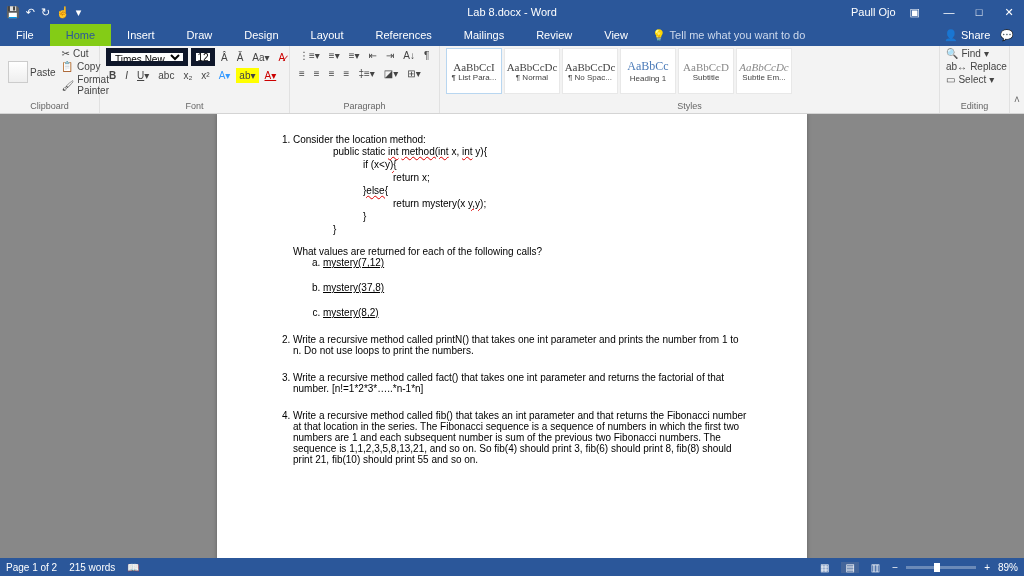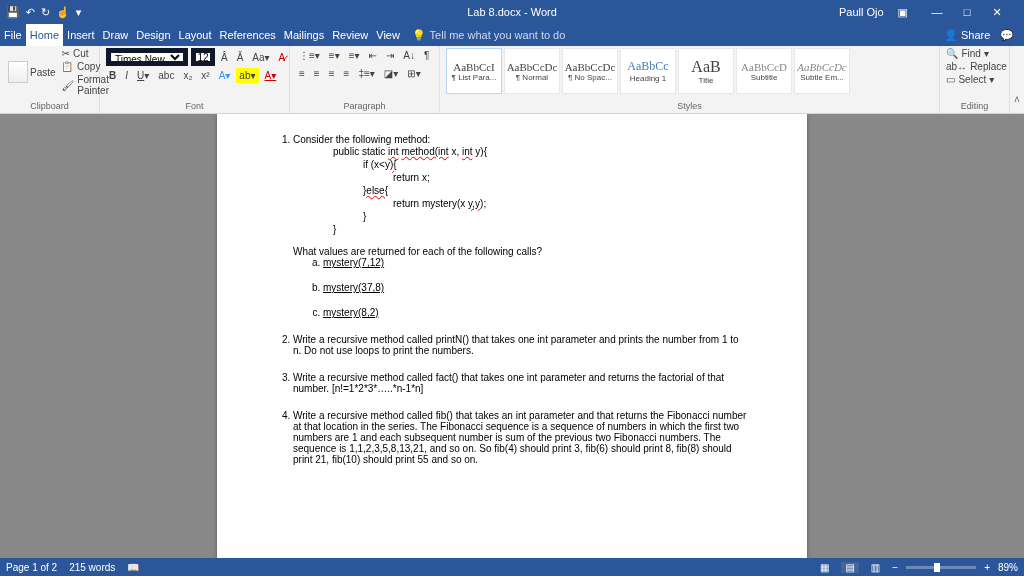--- a/index.html
+++ b/index.html
@@ -2,27 +2,27 @@
 <html><head>
 <meta charset="utf-8">
 <style>
 * { box-sizing: border-box; margin: 0; padding: 0; font-family: 'Segoe UI', Arial, sans-serif; }
 body { background: #fff; overflow: hidden; width: 1024px; height: 576px; }
 
 .titlebar { background: #2b579a; color: #fff; height: 24px; display: flex; align-items: center; font-size: 11px; position: relative; }
 .titlebar .qat { display: flex; gap: 6px; padding-left: 6px; align-items: center; }
 .titlebar .qat span { font-size: 11px; }
 .titlebar .title { position: absolute; left: 50%; transform: translateX(-50%); }
-.titlebar .right { margin-left: auto; display: flex; align-items: center; gap: 14px; padding-right: 12px; }
+.titlebar .right { margin-left: auto; display: flex; align-items: center; gap: 14px; padding-right: 0; }
 .titlebar .win-ctl { display: flex; gap: 0; }
 .titlebar .win-ctl span { width: 30px; text-align: center; }
 
 .menubar { background: #2b579a; color: #fff; height: 22px; display: flex; align-items: center; font-size: 11px; }
-.menubar .tab { padding: 0 4px; height: 22px; display: flex; align-items: center; }
-.menubar .tab.active { background: #ffffff; color: #2b579a; }
+.menubar .tab { padding: 0 16px; height: 22px; display: flex; align-items: center; }
+.menubar .tab.active { background: #84cc16; color: #2b579a; }
 .menubar .tellme { color: #cdd9ec; padding-left: 8px; display: flex; align-items: center; gap: 4px; }
 .menubar .share { margin-left: auto; padding-right: 10px; display: flex; gap: 10px; align-items: center; }
 
 .ribbon { background: #f3f3f3; border-bottom: 1px solid #d4d4d4; height: 68px; display: flex; font-size: 10px; color: #444; }
 .ribbon .group { border-right: 1px solid #e1e1e1; padding: 2px 6px; display: flex; flex-direction: column; justify-content: space-between; }
 .ribbon .group-label { text-align: center; color: #666; font-size: 9px; padding-top: 2px; }
 .ribbon .clipboard { width: 100px; }
 .ribbon .clipboard .body { display: flex; gap: 4px; }
 .ribbon .paste { display: flex; flex-direction: row; align-items: center; font-size: 10px; gap: 2px; padding: 2px; }
 .ribbon .paste .icon { width: 20px; height: 22px; background: linear-gradient(#fff,#eee); border: 1px solid #ccc; }
@@ -181,24 +181,20 @@
         </div>
       <div class="style-item">
           <span class="preview">AaBbCcDc</span>
           <span>¶ No Spac...</span>
         </div>
       <div class="style-item">
           <span class="preview" style="color:#4a7ab8;font-size:12px">AaBbCc</span>
           <span>Heading 1</span>
         </div>
       <div class="style-item">
-          <span class="preview" style="font-size:16px">AaB</span>
-          <span>Title</span>
-        </div>
-      <div class="style-item">
           <span class="preview" style="color:#888">AaBbCcD</span>
           <span>Subtitle</span>
         </div>
       <div class="style-item">
           <span class="preview" style="font-style:italic;color:#888">AaBbCcDc</span>
           <span>Subtle Em...</span>
         </div>
     </div>
     <div class="group-label">Styles</div>
   </div>
@@ -211,21 +207,21 @@
     </div>
     <div class="group-label">Editing</div>
   </div>
   <div style="width:14px;text-align:center;padding-top:48px;color:#666">˄</div>
 </div>
 
 <div class="doc-area">
   <div class="page">
     <ol>
       <li>
-        <span>Consider the following method:</span>
+        <span>Consider the location method:</span>
         <div class="code">
           <div>public static <u class="red">int</u> <u class="red">method(int</u> x, <u class="red">int</u> y){</div>
           <div style="padding-left:30px">if (x&lt;y<u class="red">){</u></div>
           <div style="padding-left:60px">return x;</div>
           <div style="padding-left:30px"><u class="red">}else{</u></div>
           <div style="padding-left:60px">return mystery(x <u class="red">y,y</u>);</div>
           <div style="padding-left:30px">}</div>
           <div>}</div>
         </div>
         <div style="margin-top:10px">What values are returned for each of the following calls?</div>

